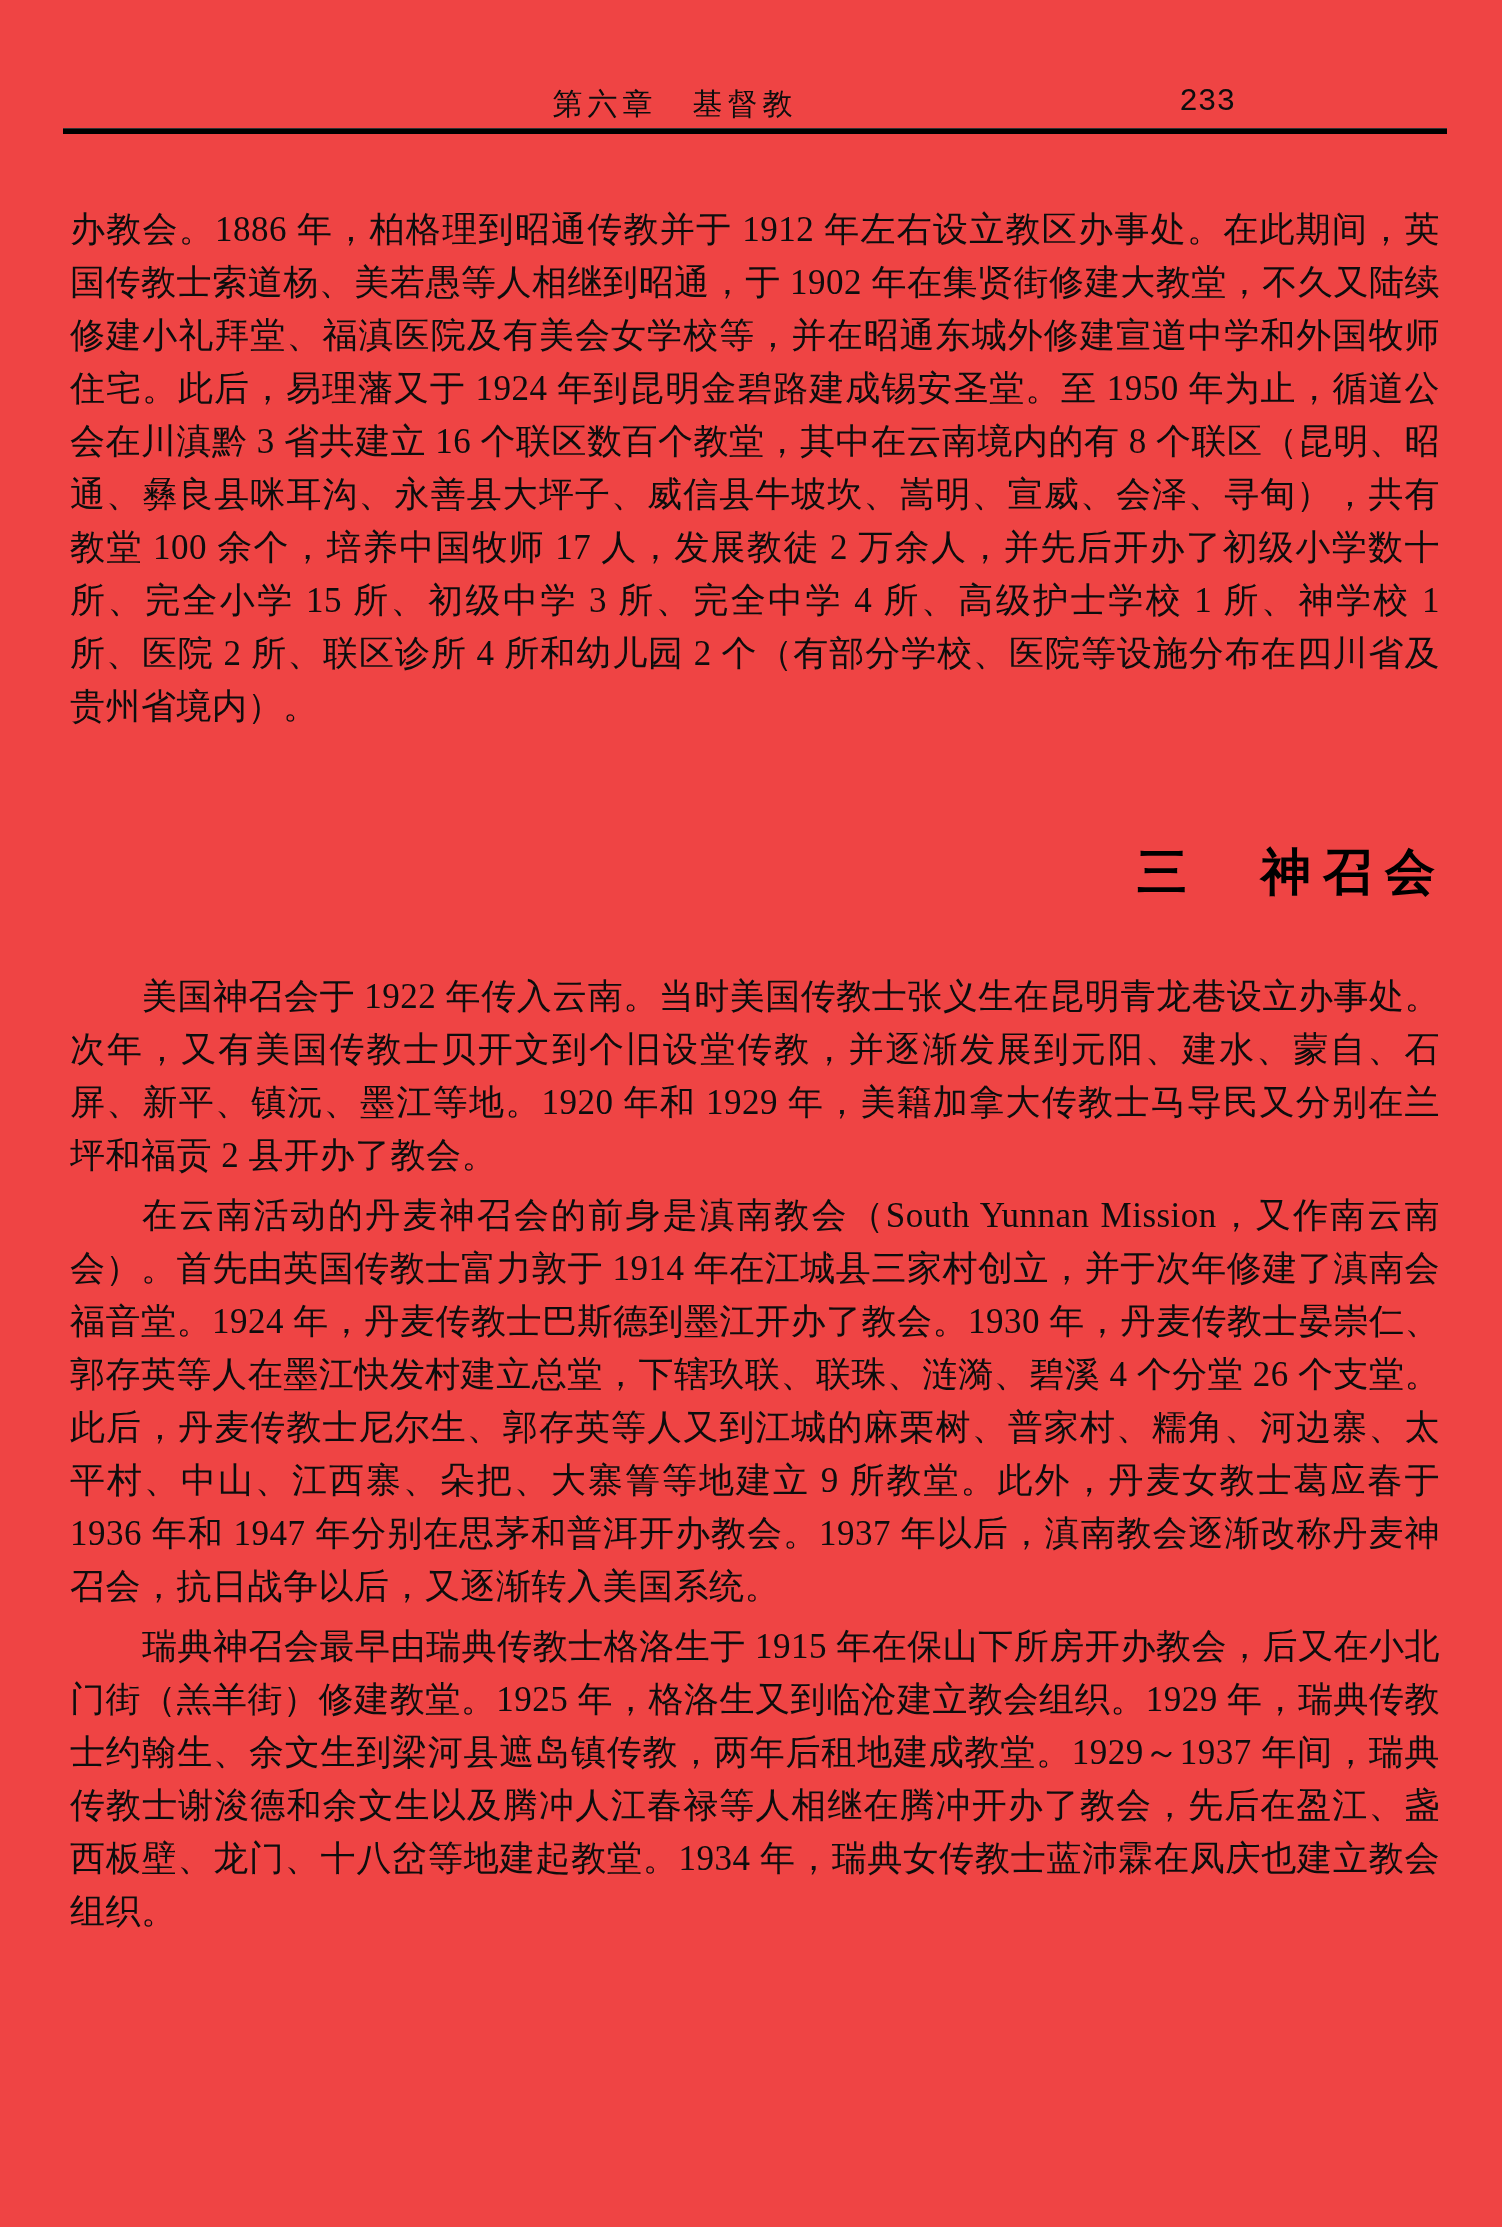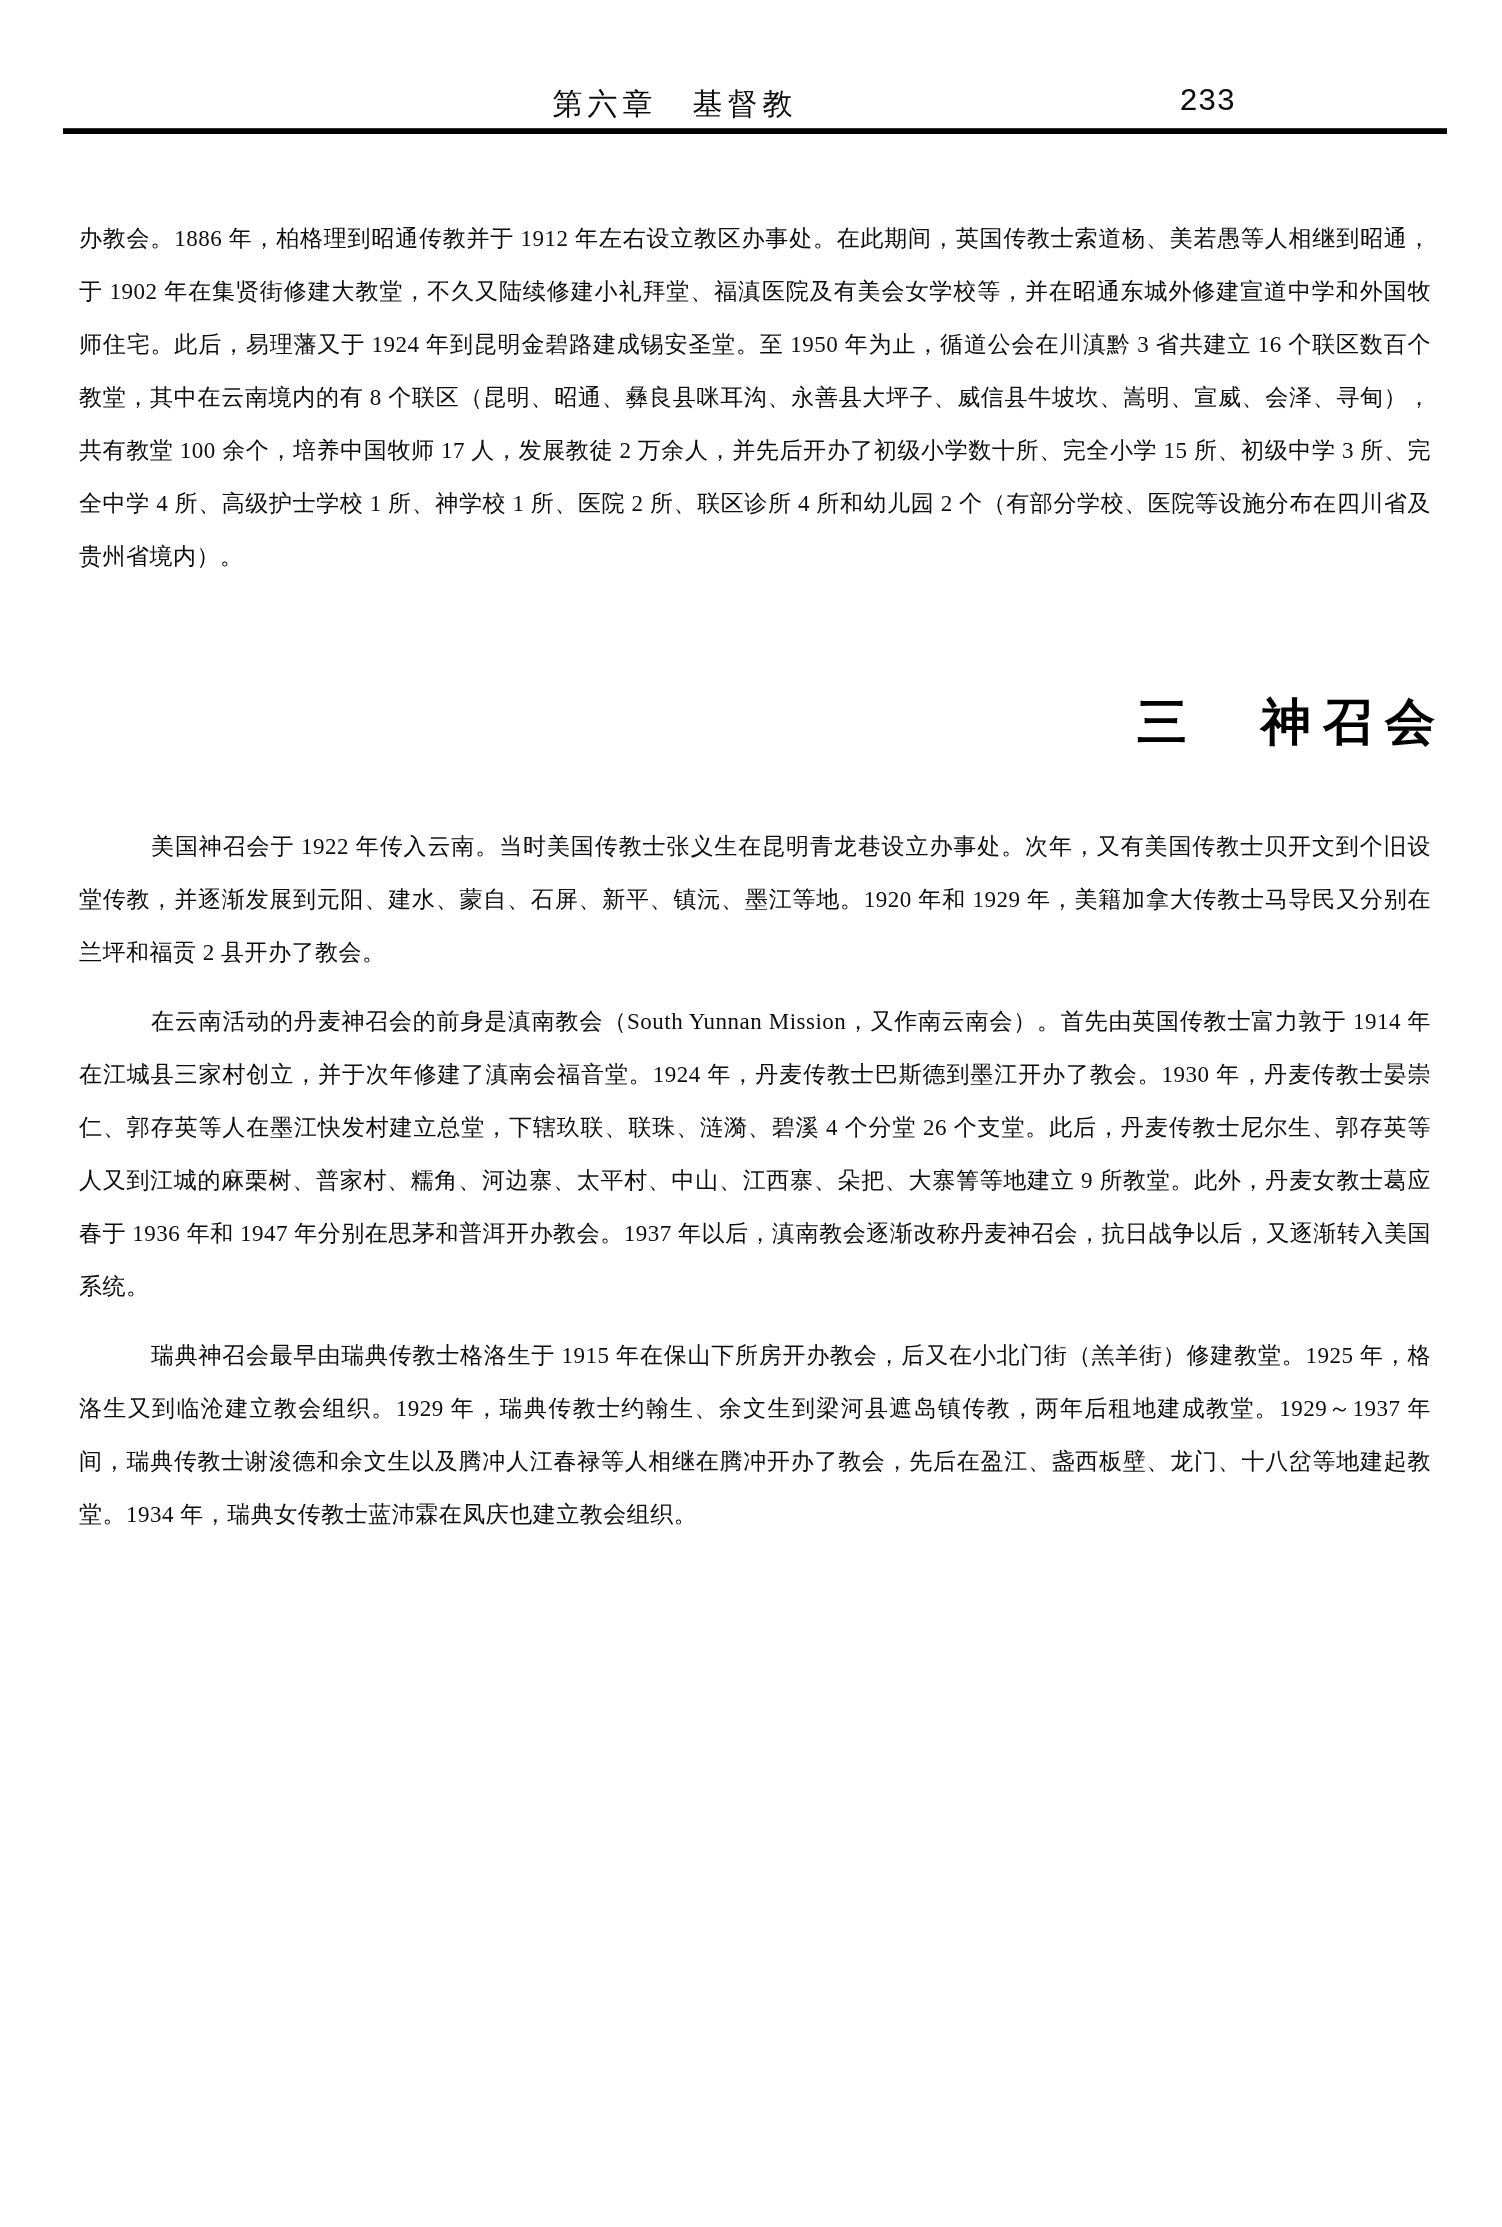--- a/index.html
+++ b/index.html
@@ -5,21 +5,21 @@
   html, body {
     margin: 0;
     padding: 0;
     background: #e8e8e8;
   }
   .page {
     position: relative;
     width: 1502px;
     height: 2227px;
     margin: 0 auto;
-    background: #ffffff;
+    background: #ef4444;
     color: #0d0d0d;
     font-family: "Liberation Serif", "DejaVu Serif", serif;
     overflow: hidden;
   }
   .page-header {
     position: absolute;
     top: 84px;
     left: 63px;
     width: 1384px;
     height: 42px;
@@ -51,22 +51,22 @@
     background: #000;
     border-top: 1px solid #333;
   }
   .page-body {
     position: absolute;
     top: 196px;
     left: 63px;
     width: 1384px;
   }
   .page-body p {
-    margin: 16px;
-    font-size: 23px;
+    margin: 7px;
+    font-size: 35px;
     line-height: 53px;
     text-align: justify;
     letter-spacing: 0.5px;
   }
   .page-body p.indent {
     text-indent: 72px;
   }
   .section-heading {
     margin: 106px 0 64px 0;
     text-align: right;

